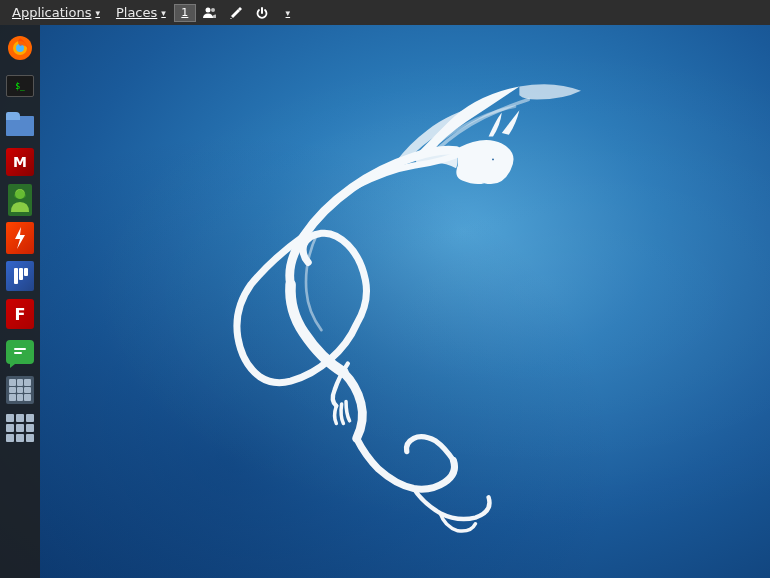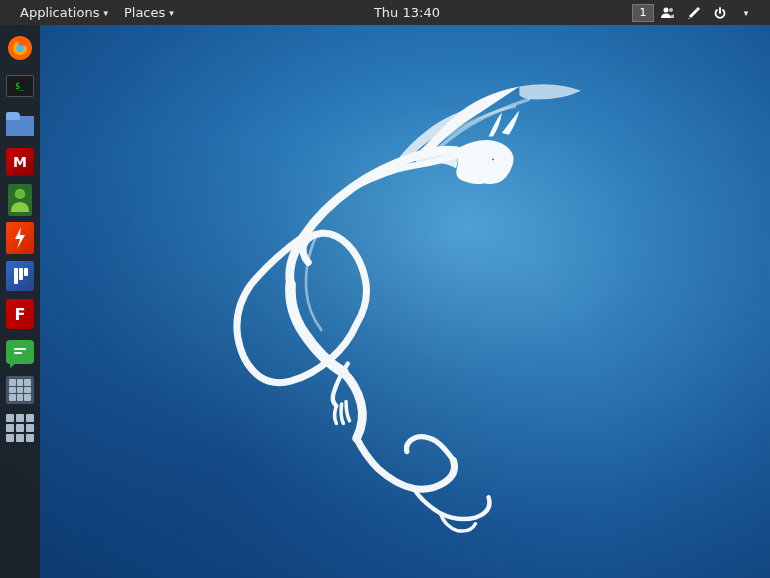--- a/index.html
+++ b/index.html
@@ -34,21 +34,22 @@
     #top-panel {
       position: absolute;
       top: 0;
       left: 0;
       right: 0;
       height: 25px;
       background: #2e2e2e;
       display: flex;
       align-items: center;
       z-index: 100;
-      padding: 0 12px;
+      padding: 0 4px;
+      text-decoration: underline;
     }
 
     .panel-left {
       display: flex;
       align-items: center;
       gap: 0;
     }
 
     .panel-menu-item {
       display: flex;
@@ -289,23 +290,20 @@
       <div class="panel-menu-item">
         <span>Applications</span>
         <span class="chevron">▾</span>
       </div>
       <div class="panel-menu-item">
         <span>Places</span>
         <span class="chevron">▾</span>
       </div>
     </div>
 
-    <div class="panel-center">
-      <span>Thu 13:40</span>
-    </div>
 
     <div class="panel-right">
       <div class="workspace-switcher">
         <span>1</span>
       </div>
       <div class="panel-icon-btn">
         <svg width="16" height="16" viewBox="0 0 16 16" fill="white">
           <circle cx="6" cy="5" r="2.5"></circle>
           <path d="M1 13c0-3 2-4.5 5-4.5s5 1.5 5 4.5H1z"></path>
           <circle cx="11" cy="5" r="2" opacity="0.7"></circle>

